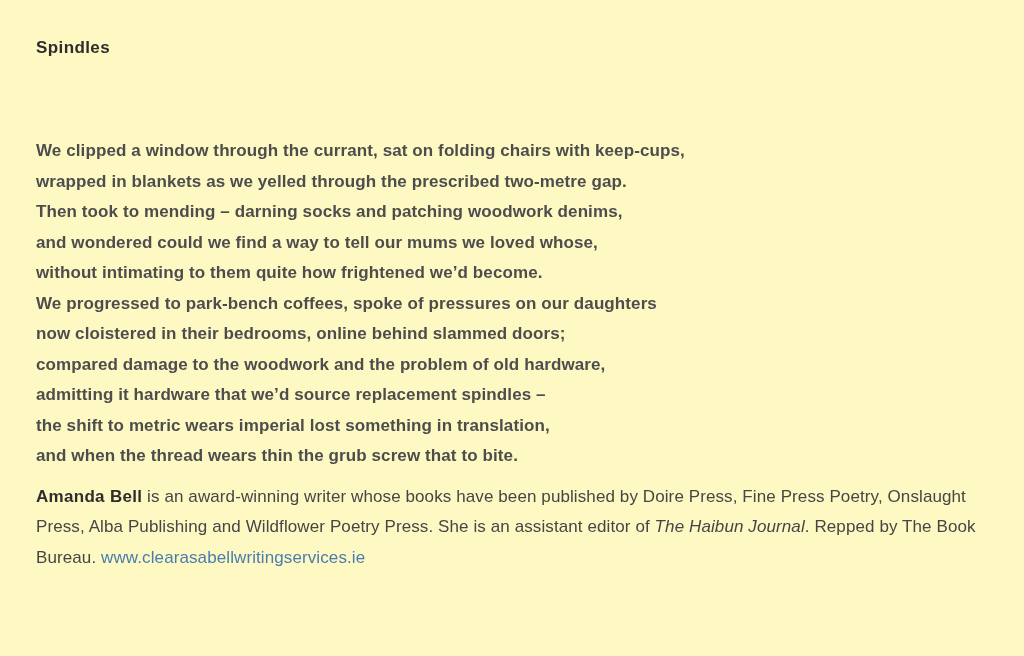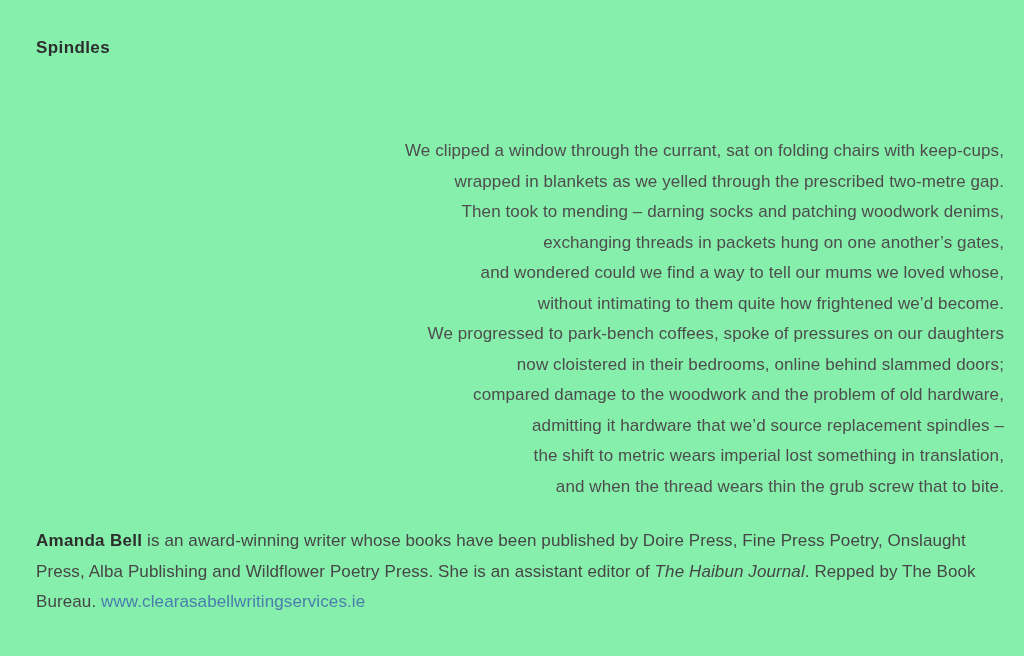--- a/index.html
+++ b/index.html
@@ -7,45 +7,44 @@
     width: 1024px;
     height: 656px;
     background: #ffffff;
     font-family: "Liberation Sans", sans-serif;
     overflow: hidden;
   }
   .page {
     width: 1024px;
     height: 656px;
     padding: 38px 20px 0 36px;
-    background: #86efac;
+    background: #fef9c3;
   }
   .title {
     font-size: 17px;
     font-weight: 700;
     letter-spacing: 0.4px;
     color: #2d2d2d;
     line-height: 20px;
   }
   .poem {
     margin-top: 78px;
   }
   .stanza + .stanza {
   }
   .poem-line {
     font-size: 17px;
-    font-weight: 400;
+    font-weight: 700;
     color: #4d4d4d;
     line-height: 30.5px;
     letter-spacing: 0.1px;
     white-space: nowrap;
-    text-align: right;
   }
   .bio {
-    margin-top: 24px;
+    margin-top: 10px;
     font-size: 17px;
     font-weight: 400;
     color: #464646;
     line-height: 30.5px;
     letter-spacing: 0.1px;
     max-width: 970px;
   }
   .bio .seg-bold {
     font-weight: 700;
     color: #2d2d2d;
@@ -63,21 +62,20 @@
 </head>
 <body>
 
 <div class="page">
   <h1 class="title">Spindles</h1>
   <div class="poem" id="poem-container">
       <div class="stanza">
         <div class="poem-line">We clipped a window through the currant, sat on folding chairs with keep-cups,</div>
         <div class="poem-line">wrapped in blankets as we yelled through the prescribed two-metre gap.</div>
         <div class="poem-line">Then took to mending – darning socks and patching woodwork denims,</div>
-        <div class="poem-line">exchanging threads in packets hung on one another’s gates,</div>
         <div class="poem-line">and wondered could we find a way to tell our mums we loved whose,</div>
         <div class="poem-line">without intimating to them quite how frightened we’d become.</div>
       </div>
       <div class="stanza">
         <div class="poem-line">We progressed to park-bench coffees, spoke of pressures on our daughters</div>
         <div class="poem-line">now cloistered in their bedrooms, online behind slammed doors;</div>
         <div class="poem-line">compared damage to the woodwork and the problem of old hardware,</div>
         <div class="poem-line">admitting it hardware that we’d source replacement spindles –</div>
         <div class="poem-line">the shift to metric wears imperial lost something in translation,</div>
         <div class="poem-line">and when the thread wears thin the grub screw that to bite.</div>

